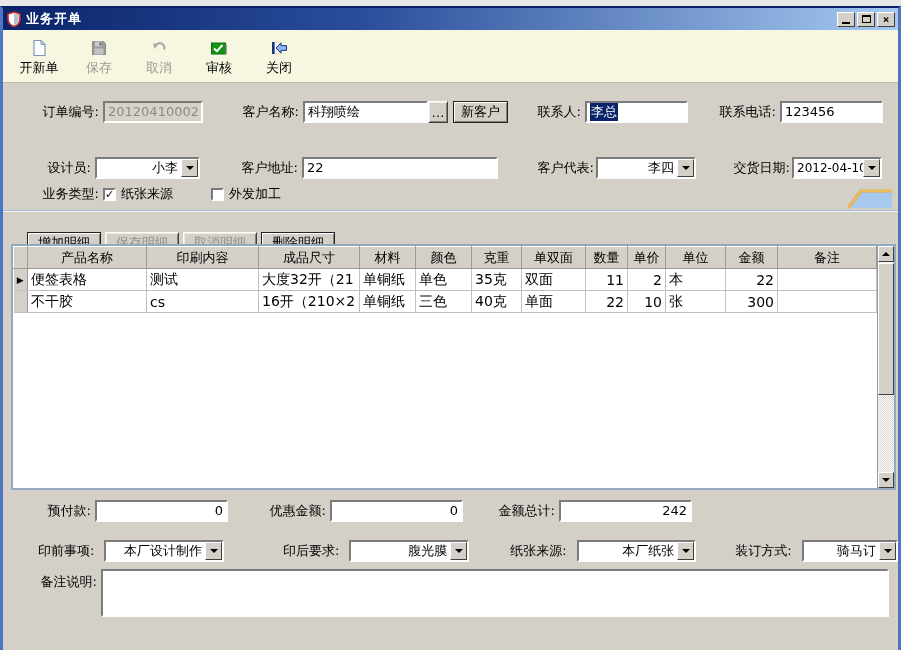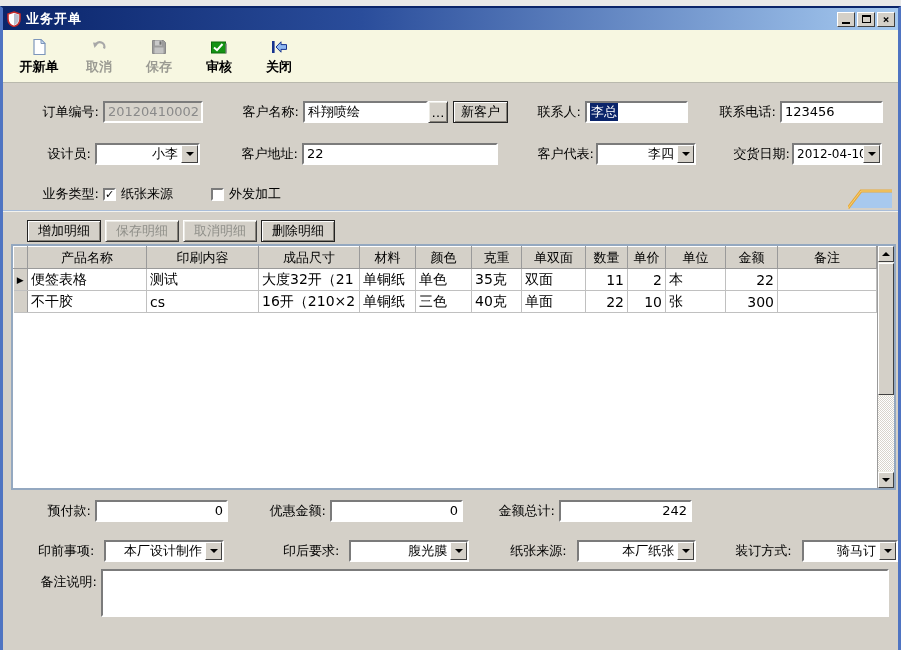--- a/index.html
+++ b/index.html
@@ -9,21 +9,21 @@
   
   .titlebar{ position:absolute; top:0; left:0; right:0; height:22px; background:linear-gradient(to right,#0a246a 0%,#2a4d9b 40%,#a6caf0 100%); display:flex; align-items:center; padding:0 3px; }
   .title-text{ color:#fff; font-weight:bold; font-size:13px; margin-left:4px; flex:1; letter-spacing:1px; }
   .win-controls{ display:flex; gap:2px; }
   .win-btn{ width:18px; height:15px; background:#d4d0c8; border:1px solid; border-color:#fff #404040 #404040 #fff; display:flex; align-items:center; justify-content:center; font-size:10px; line-height:1; color:#000; }
   .glyph-min{ width:8px; height:2px; background:#000; margin-top:7px; }
   .glyph-max{ width:9px; height:8px; border:1px solid #000; border-top:2px solid #000; }
   .glyph-x{ font-weight:bold; font-size:11px; font-family:"DejaVu Sans Mono",monospace; }
 
   
-  .toolbar{ position:absolute; top:22px; left:0; right:0; height:53px; background:#f7f7e1; border-bottom:1px solid #b9b9ad; display:flex; align-items:center; padding:4px 0 0 8px; gap:4px;font-weight:bold; }
+  .toolbar{ position:absolute; top:22px; left:0; right:0; height:53px; background:#f7f7e1; border-bottom:1px solid #b9b9ad; display:flex; align-items:flex-end; padding:4px 0 0 8px; gap:4px; }
   .tool-btn{ width:56px; height:45px; display:flex; flex-direction:column; align-items:center; justify-content:flex-start; gap:2px; padding-top:2px; }
   .tool-btn .lbl{ font-size:13px; color:#000; }
   .tool-btn.disabled .lbl{ color:#9b9b93; }
   .tool-icon{ width:18px; height:18px; display:block; }
 
   
   .flabel{ font-size:13px; color:#000; text-align:right; white-space:nowrap; line-height:22px; }
   .tinput{ height:22px; background:#fff; border:2px solid; border-color:#7b7b7b #fff #fff #7b7b7b; font-size:13px; padding:1px 3px; line-height:16px; color:#000; font-family:inherit; }
   .tinput.disabled{ background:#d7d3cb; color:#8a8a8a; }
   .tinput.num{ text-align:right; }
@@ -36,27 +36,27 @@
   .combo .cval{ flex:1; font-size:13px; padding:1px 3px; line-height:16px; overflow:hidden; white-space:nowrap; }
   .combo .cbtn{ width:17px; background:#d4d0c8; border:1px solid; border-color:#fff #404040 #404040 #fff; display:flex; align-items:center; justify-content:center; }
   .arrow-down{ width:0; height:0; border-left:4px solid transparent; border-right:4px solid transparent; border-top:4px solid #000; }
   .checkbox{ width:13px; height:13px; background:#fff; border:2px solid; border-color:#7b7b7b #fff #fff #7b7b7b; display:inline-flex; align-items:center; justify-content:center; font-size:11px; font-weight:bold; color:#000; line-height:1; }
 
   
   .form-area{ position:absolute; top:75px; left:0; right:0; bottom:0; background:#d4d0c8; }
   .frow{ position:absolute; left:0; right:0; display:flex; align-items:center; }
 
   .row1{ top:17px; height:24px; }
-  .row2{ top:59px; height:24px; }
+  .row2{ top:73px; height:24px; }
   .row3{ top:101px; height:20px; }
 
   .groove{ position:absolute; top:127px; left:0; right:0; height:2px; border-top:1px solid #a9bdd9; border-bottom:1px solid #f2f2ee; }
   .fold-decor{ position:absolute; top:103px; right:6px; width:44px; height:23px; }
 
-  .detail-bar{ top:136px; height:24px; }
+  .detail-bar{ top:148px; height:24px; }
   .detail-bar .btn3d{ width:74px; height:22px; margin-right:4px; }
 
   .grid-panel{ position:absolute; top:161px; left:8px; width:885px; height:246px; background:#fff; border:2px solid #94a8c0; }
   table.grid{ border-collapse:collapse; table-layout:fixed; width:864px; font-size:14px; }
   table.grid th{ background:#d4d0c8; font-weight:normal; font-size:13px; height:22px; border-right:1px solid #9a9a9a; border-bottom:1px solid #9a9a9a; border-top:1px solid #fff; border-left:1px solid #fff; overflow:hidden; white-space:nowrap; text-align:center; }
   table.grid td{ height:22px; border-right:1px solid #c0c0c0; border-bottom:1px solid #c0c0c0; padding:0 3px; overflow:hidden; white-space:nowrap; background:#fff; }
   table.grid td.selcell{ background:#d4d0c8; border-right:1px solid #9a9a9a; padding:0; text-align:center; font-size:9px; }
   table.grid td.num{ text-align:right; }
   .vscroll{ position:absolute; top:0; right:0; bottom:0; width:17px; background:#efede5; border-left:1px solid #9a9a9a; }
   .sbtn{ position:absolute; left:0; width:16px; height:16px; background:#d4d0c8; border:1px solid; border-color:#fff #404040 #404040 #fff; display:flex; align-items:center; justify-content:center; }
@@ -98,33 +98,33 @@
   <div class="toolbar">
     <div class="tool-btn">
       <svg class="tool-icon" viewBox="0 0 18 18">
         <path d="M4 1.5 h7 l4 4 v11 h-11 z" fill="#ffffff" stroke="#7d96bb" stroke-width="1.2"></path>
         <path d="M11 1.5 v4 h4 z" fill="#cfe0f5" stroke="#7d96bb" stroke-width="1"></path>
       </svg>
       <span class="lbl">开新单</span>
     </div>
     <div class="tool-btn disabled">
       <svg class="tool-icon" viewBox="0 0 18 18">
-        <path d="M5.5 7 C6.5 4.5 9 3.5 11.5 4.5 C14 5.5 15 8 14 10.5" fill="none" stroke="#a8a8a8" stroke-width="2.2"></path>
-        <path d="M3 4.5 L8.5 5 L4.5 10 Z" fill="#a8a8a8"></path>
-      </svg>
-      <span class="lbl">取消</span>
-    </div>
-    <div class="tool-btn disabled">
-      <svg class="tool-icon" viewBox="0 0 18 18">
         <path d="M2.5 2.5 h11 l2 2 v11 h-13 z" fill="#9c9c9c" stroke="#8a8a8a"></path>
         <rect x="5" y="2.5" width="7" height="5" fill="#c9c9c9"></rect>
         <rect x="9.5" y="3.3" width="2" height="3.4" fill="#6e6e6e"></rect>
         <rect x="4.5" y="9.5" width="9" height="6" fill="#c3c3c3"></rect>
       </svg>
       <span class="lbl">保存</span>
+    </div>
+    <div class="tool-btn disabled">
+      <svg class="tool-icon" viewBox="0 0 18 18">
+        <path d="M5.5 7 C6.5 4.5 9 3.5 11.5 4.5 C14 5.5 15 8 14 10.5" fill="none" stroke="#a8a8a8" stroke-width="2.2"></path>
+        <path d="M3 4.5 L8.5 5 L4.5 10 Z" fill="#a8a8a8"></path>
+      </svg>
+      <span class="lbl">取消</span>
     </div>
     <div class="tool-btn">
       <svg class="tool-icon" viewBox="0 0 18 18">
         <rect x="1.5" y="4" width="14" height="11" fill="#149314" stroke="#0a6a0a"></rect>
         <rect x="15.5" y="5.5" width="1.5" height="10" fill="#9c9c9c"></rect>
         <polyline points="4,9.5 7,12.2 12.5,6" fill="none" stroke="#ffffff" stroke-width="2"></polyline>
       </svg>
       <span class="lbl">审核</span>
     </div>
     <div class="tool-btn">

